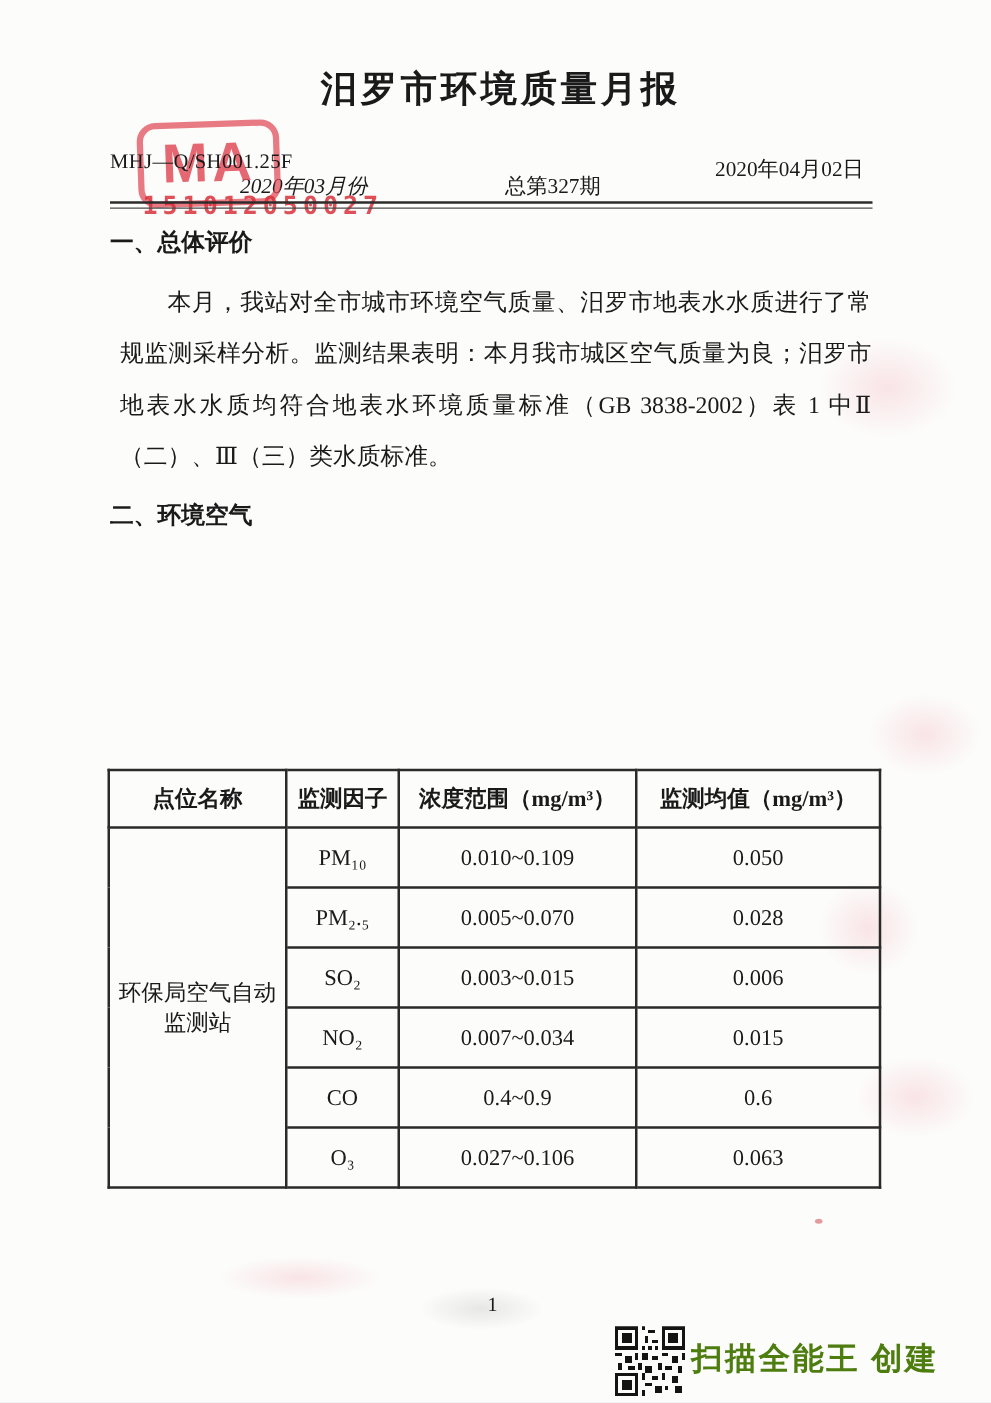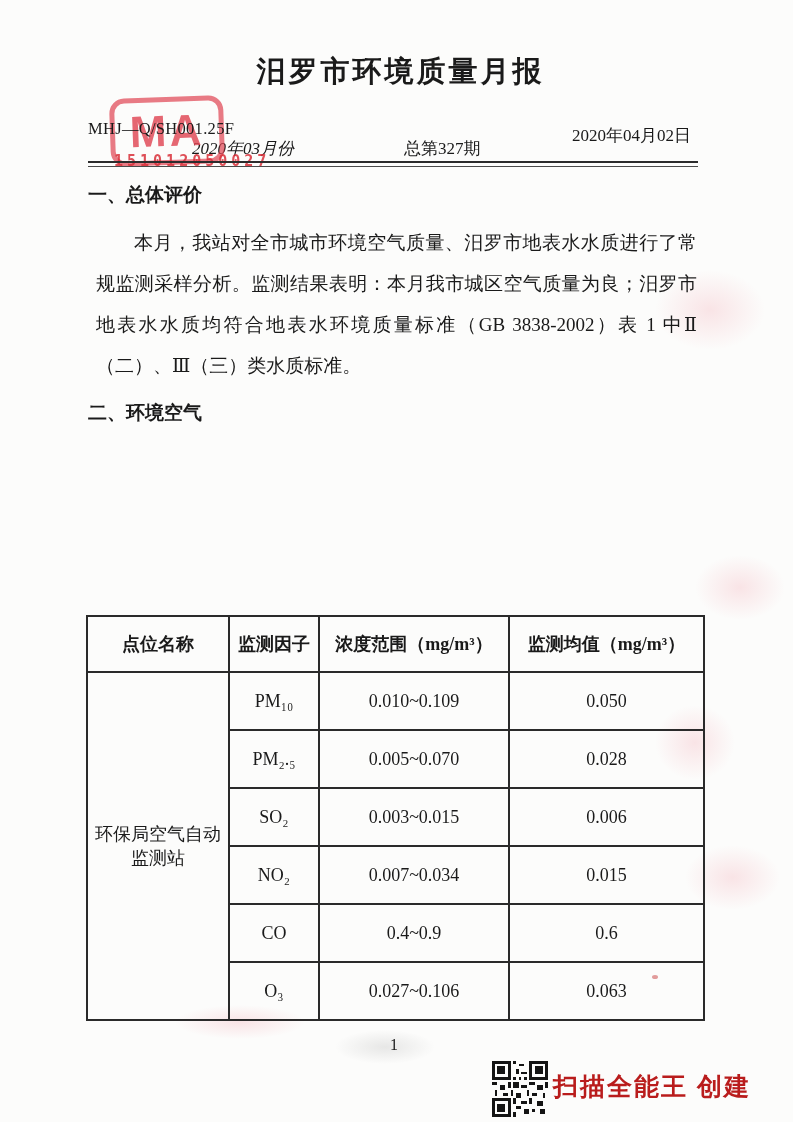--- a/index.html
+++ b/index.html
@@ -33,49 +33,49 @@
   .meta .month{position:absolute;left:192px;top:137px;font-style:italic;}
   .meta .issue{position:absolute;left:404px;top:137px;}
   .meta .pdate{position:absolute;left:572px;top:124px;}
   .rule{
     position:absolute;left:88px;top:161px;width:610px;height:3px;z-index:3;
     border-top:2px solid #2c2c2c;border-bottom:1px solid #4a4a4a;
   }
   .stamp-number{
     position:absolute;left:114px;top:152px;z-index:2;
     font-family:"DejaVu Sans Mono","Liberation Mono",monospace;
-    font-size:15px;font-weight:bold;letter-spacing:4px;
+    font-size:20px;font-weight:bold;letter-spacing:4px;
     color:rgba(216,48,58,.85);
   }
   
   .content{position:absolute;left:88px;top:176px;width:617px;}
   .content h2{margin:0;font-size:19px;font-weight:bold;line-height:38px;}
   .content p{
     margin:8px;font-size:19px;line-height:41px;
     text-align:justify;text-indent:2em;
   }
   
   table.air{
     position:absolute;left:86px;top:615px;width:617px;
     border-collapse:collapse;table-layout:fixed;
   }
   table.air th,table.air td{
     border:2px solid #2a2a2a;text-align:center;vertical-align:middle;
-    padding:5px;font-size:18px;
+    padding:0;font-size:18px;
   }
   table.air thead th{height:44px;font-weight:bold;}
   table.air tbody td{height:46px;}
   td.station{white-space:pre-line;line-height:24px;}
   
   .page-num{position:absolute;left:390px;top:1036px;font-size:16px;}
   .qr{position:absolute;left:492px;top:1061px;width:56px;height:56px;}
   .wm{
     position:absolute;left:553px;top:1070px;
     font-family:"Liberation Sans","DejaVu Sans",sans-serif;
-    font-size:25px;font-weight:bold;letter-spacing:2px;color:#b91c1c;
+    font-size:25px;font-weight:bold;letter-spacing:2px;color:#4d7c0f;
   }
   
   .smudge{position:absolute;border-radius:50%;pointer-events:none;}
   .pink{background:radial-gradient(closest-side,rgba(236,130,145,.20),rgba(236,130,145,0));}
   .grey{background:radial-gradient(closest-side,rgba(120,120,120,.16),rgba(120,120,120,0));}
   .s1{left:655px;top:270px;width:110px;height:80px;}
   .s2{left:695px;top:555px;width:90px;height:65px;}
   .s3{left:655px;top:705px;width:80px;height:75px;}
   .s4{left:685px;top:845px;width:95px;height:65px;}
   .s5{left:335px;top:1030px;width:100px;height:34px;}

